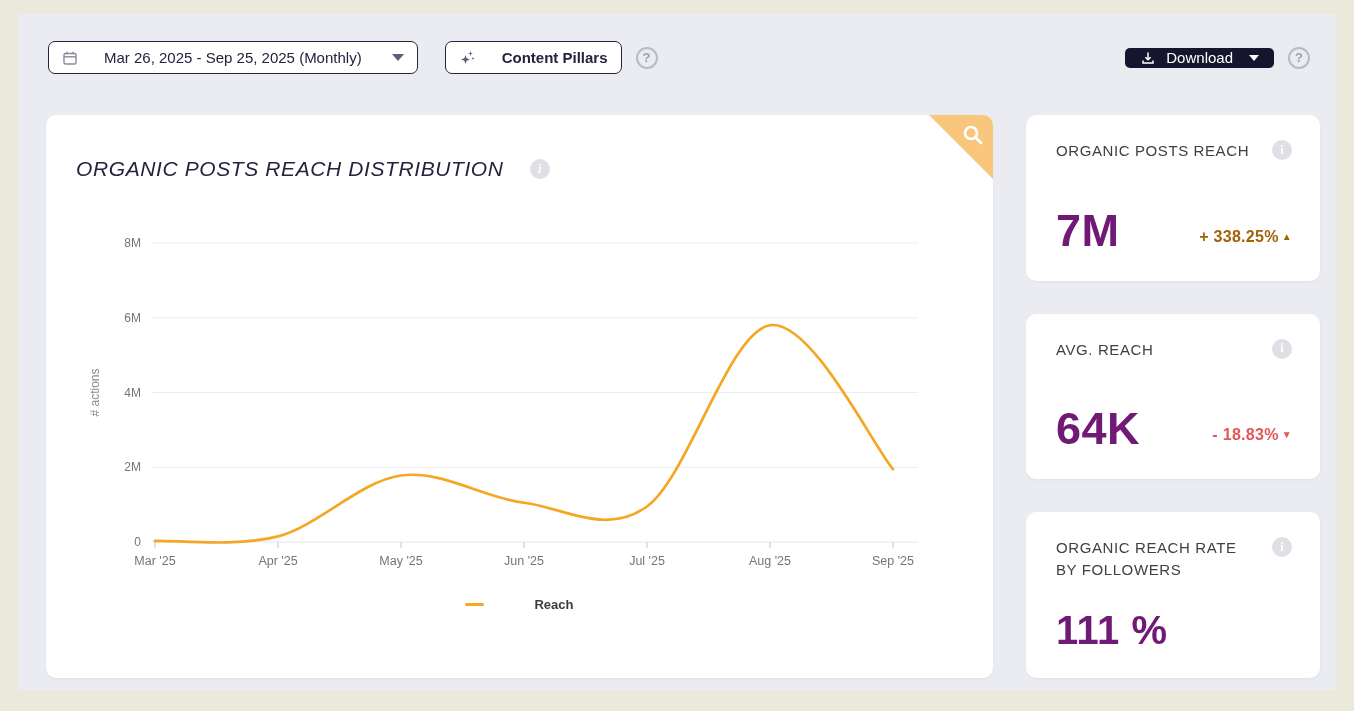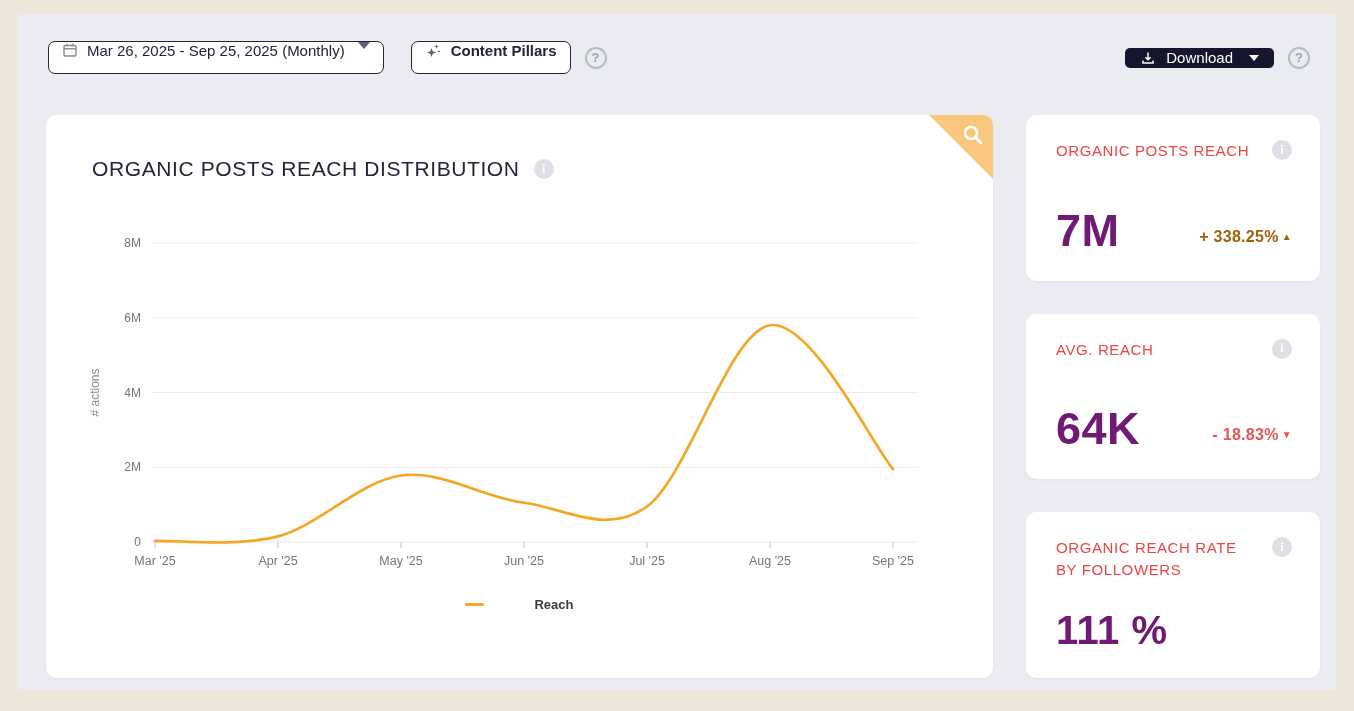--- a/index.html
+++ b/index.html
@@ -13,21 +13,21 @@
   .panel {
     position:absolute; left:18px; top:14px; right:18px; bottom:21px;
     background:#eaecf1;
   }
   
   .toolbar {
     display:flex; align-items:center;
     padding:27px 26px 0 30px;
   }
   .btn-outline {
-    display:flex; align-items:flex-start; gap:9px;
+    display:flex; align-items:center; gap:26px;
     height:33px; padding:0 13px;
     background:#fff; border:1.6px solid #23233d; border-radius:7px;
     font-size:15px; color:#23233d; cursor:pointer; white-space:nowrap;
   }
   .caret-down {
     width:0; height:0; border-left:6px solid transparent;
     border-right:6px solid transparent; border-top:7px solid #5e5e74;
     margin-left:4px;
   }
   .help-circle {
@@ -57,22 +57,22 @@
   .chart-card {
     width:947px; height:563px; position:relative; overflow:hidden;
   }
   .zoom-corner {
     position:absolute; top:0; right:0; width:0; height:0;
     border-top:64px solid #f8c77d; border-left:64px solid transparent;
     cursor:pointer;
   }
   .zoom-corner svg { position:absolute; top:-56px; right:8px; }
   .chart-title-row {
-    position:absolute; left:46px; top:42px;
-    display:flex; align-items:center; gap:14px;
+    position:absolute; left:30px; top:42px;
+    display:flex; align-items:center; gap:26px;font-style:italic;
   }
   .chart-title {
     font-size:21px; font-weight:500; color:#23233d; letter-spacing:0.6px;
   }
   .info-icon {
     width:20px; height:20px; border-radius:50%; background:#dee0e5;
     color:#fff; font-size:12px; font-weight:bold;
     display:flex; align-items:center; justify-content:center;
     font-family:"Liberation Serif", serif; cursor:pointer; flex:0 0 auto;
   }
@@ -84,21 +84,21 @@
   .legend-dash { width:19px; height:3px; border-radius:2px; background:#f5a623; }
   .legend-label { font-size:13px; font-weight:bold; color:#3c3c44;padding-left:42px; }
   
   .sidebar { width:294px; display:flex; flex-direction:column; gap:33px; }
   .stat-card {
     flex:1; padding:25px 28px 28px 30px;
     display:flex; flex-direction:column; justify-content:space-between;
   }
   .stat-head { display:flex; justify-content:space-between; gap:10px; }
   .stat-label {
-    font-size:15px; font-weight:500; color:#ef4444; letter-spacing:0.6px;
+    font-size:15px; font-weight:500; color:#404040; letter-spacing:0.6px;
     line-height:1.45; max-width:200px;
   }
   .stat-value-row { display:flex; align-items:flex-end; justify-content:space-between; }
   .stat-value { font-size:45px; font-weight:700; color:#701a75; letter-spacing:0.5px; line-height:1; }
   .stat-delta { font-size:16px; font-weight:bold; margin-bottom:7px; letter-spacing:0.3px; white-space:nowrap; }
   .stat-delta .arrow { font-size:10px; vertical-align:2px; margin-left:3px; }
 </style>
 </head>
 <body>
 

